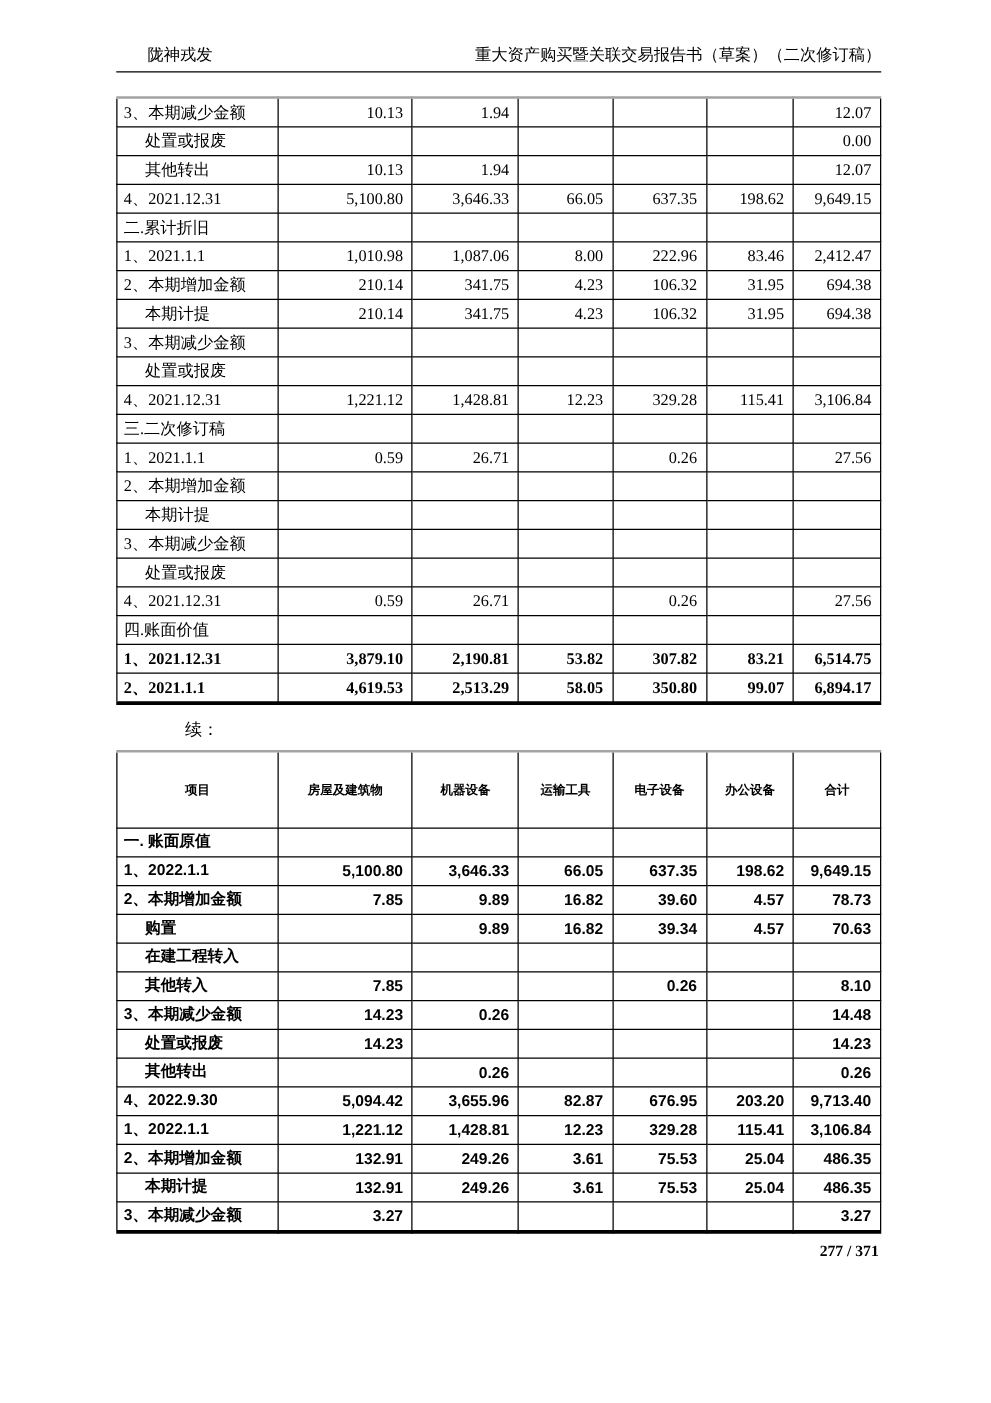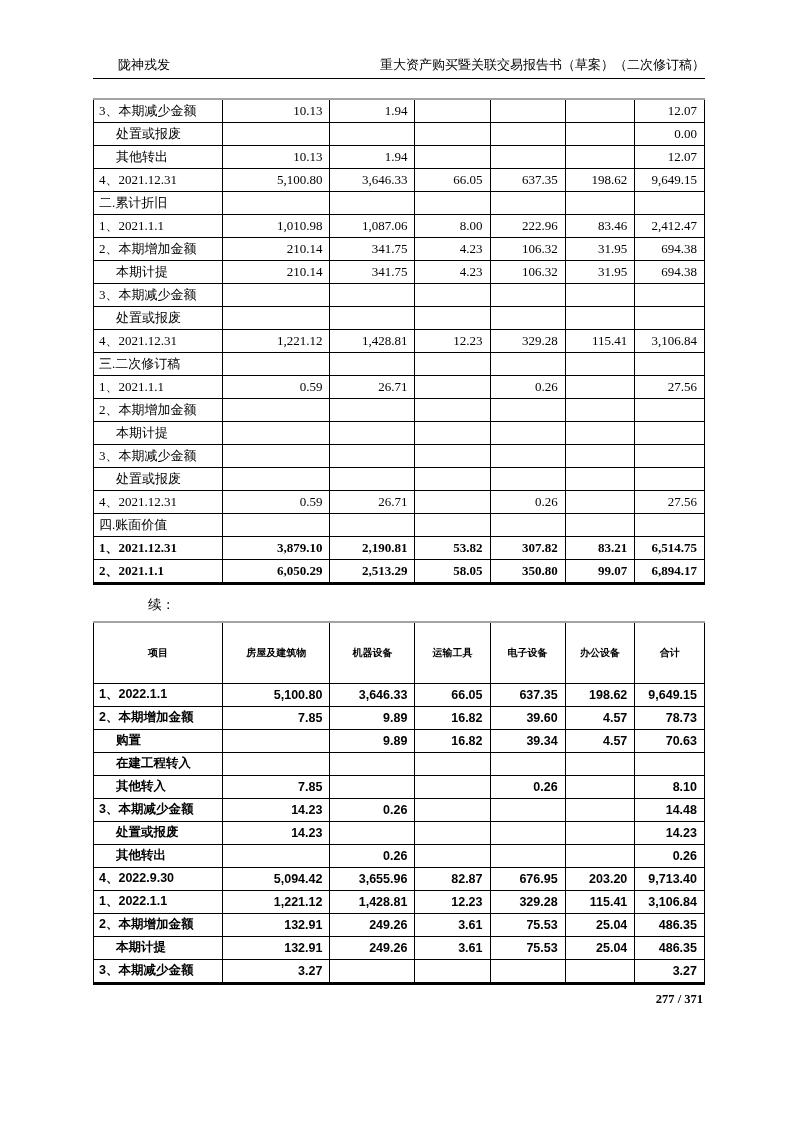--- a/index.html
+++ b/index.html
@@ -5,21 +5,21 @@
   html,body { margin:0; padding:0; background:#ffffff; }
   .page {
     position:relative; width:793px; height:1122px; background:#ffffff;
     overflow:hidden; color:#000;
     font-family:"Liberation Serif","DejaVu Serif",serif;
   }
   .content { position:absolute; left:93px; top:0; width:612px; }
 
   
   .pg-header {
-    margin-top:57px; display:flex; justify-content:space-between; align-items:flex-end;
+    margin-top:36px; display:flex; justify-content:space-between; align-items:flex-end;
     border-bottom:1px solid #000; padding-bottom:5px; font-size:13px; line-height:1.2;
   }
   .pg-header .left  { padding-left:25px; }
   .pg-header .right { text-align:right; }
 
   
   table { width:100%; border-collapse:collapse; table-layout:fixed; }
   td, th { border:1px solid #000; overflow:hidden; white-space:nowrap; }
   .t1, .t2 { border-top:2px solid #a3a3a3; border-bottom:3px solid #000; }
 
@@ -244,21 +244,21 @@
             <td class="label">1、2021.12.31</td>
             <td class="num">3,879.10</td>
             <td class="num">2,190.81</td>
             <td class="num">53.82</td>
             <td class="num">307.82</td>
             <td class="num">83.21</td>
             <td class="num">6,514.75</td>
           </tr>
           <tr class="bold">
             <td class="label">2、2021.1.1</td>
-            <td class="num">6,050.29</td>
+            <td class="num">4,619.53</td>
             <td class="num">2,513.29</td>
             <td class="num">58.05</td>
             <td class="num">350.80</td>
             <td class="num">99.07</td>
             <td class="num">6,894.17</td>
           </tr>
         </tbody>
     </table>
 
     <div class="cont-label">续：</div>
@@ -279,20 +279,29 @@
           <th>房屋及建筑物</th>
           <th>机器设备</th>
           <th>运输工具</th>
           <th>电子设备</th>
           <th>办公设备</th>
           <th>合计</th>
         </tr>
       </thead>
       <tbody>
           <tr class="bold">
+            <td class="label">一. 账面原值</td>
+            <td class="num"></td>
+            <td class="num"></td>
+            <td class="num"></td>
+            <td class="num"></td>
+            <td class="num"></td>
+            <td class="num"></td>
+          </tr>
+          <tr class="bold">
             <td class="label">1、2022.1.1</td>
             <td class="num">5,100.80</td>
             <td class="num">3,646.33</td>
             <td class="num">66.05</td>
             <td class="num">637.35</td>
             <td class="num">198.62</td>
             <td class="num">9,649.15</td>
           </tr>
           <tr class="bold">
             <td class="label">2、本期增加金额</td>

